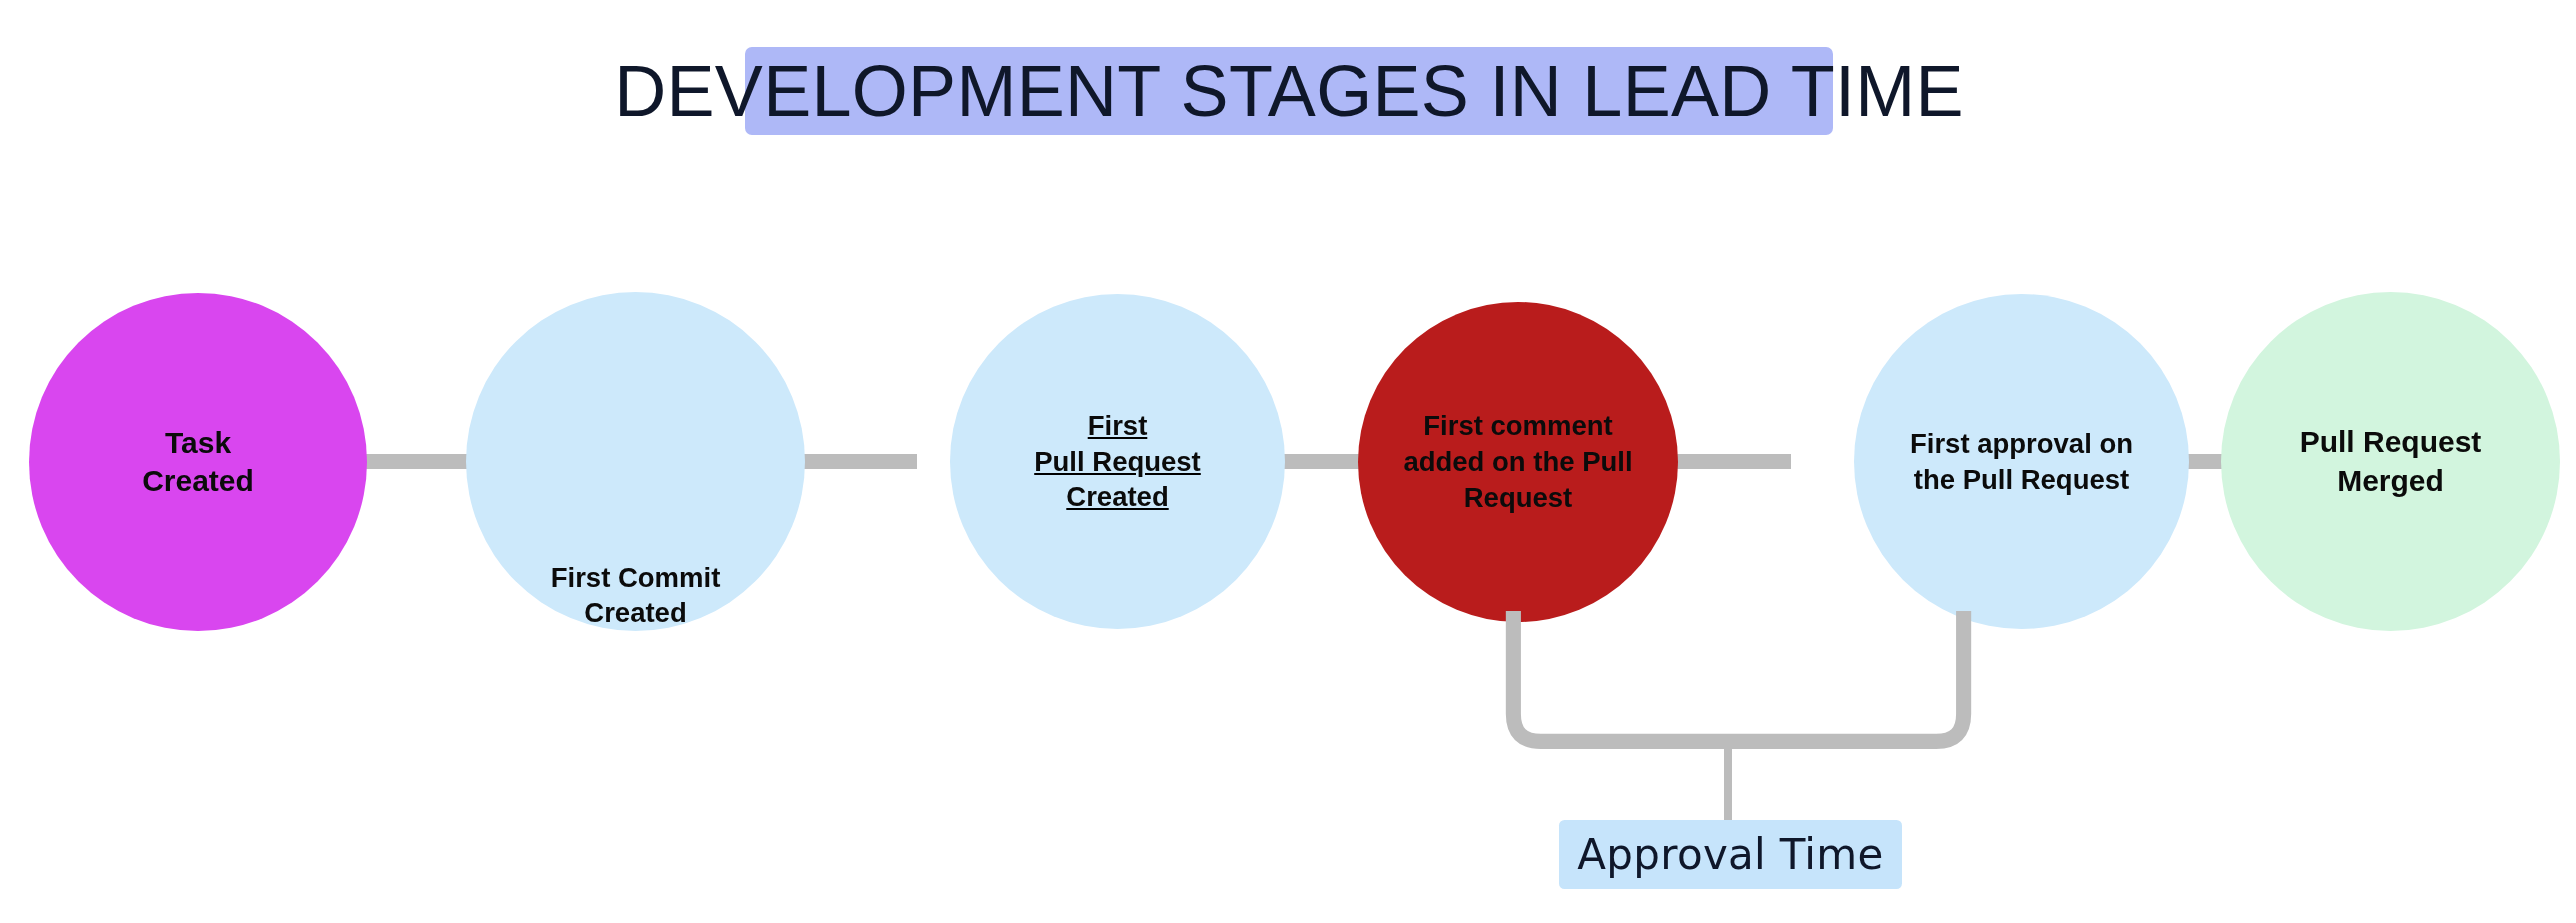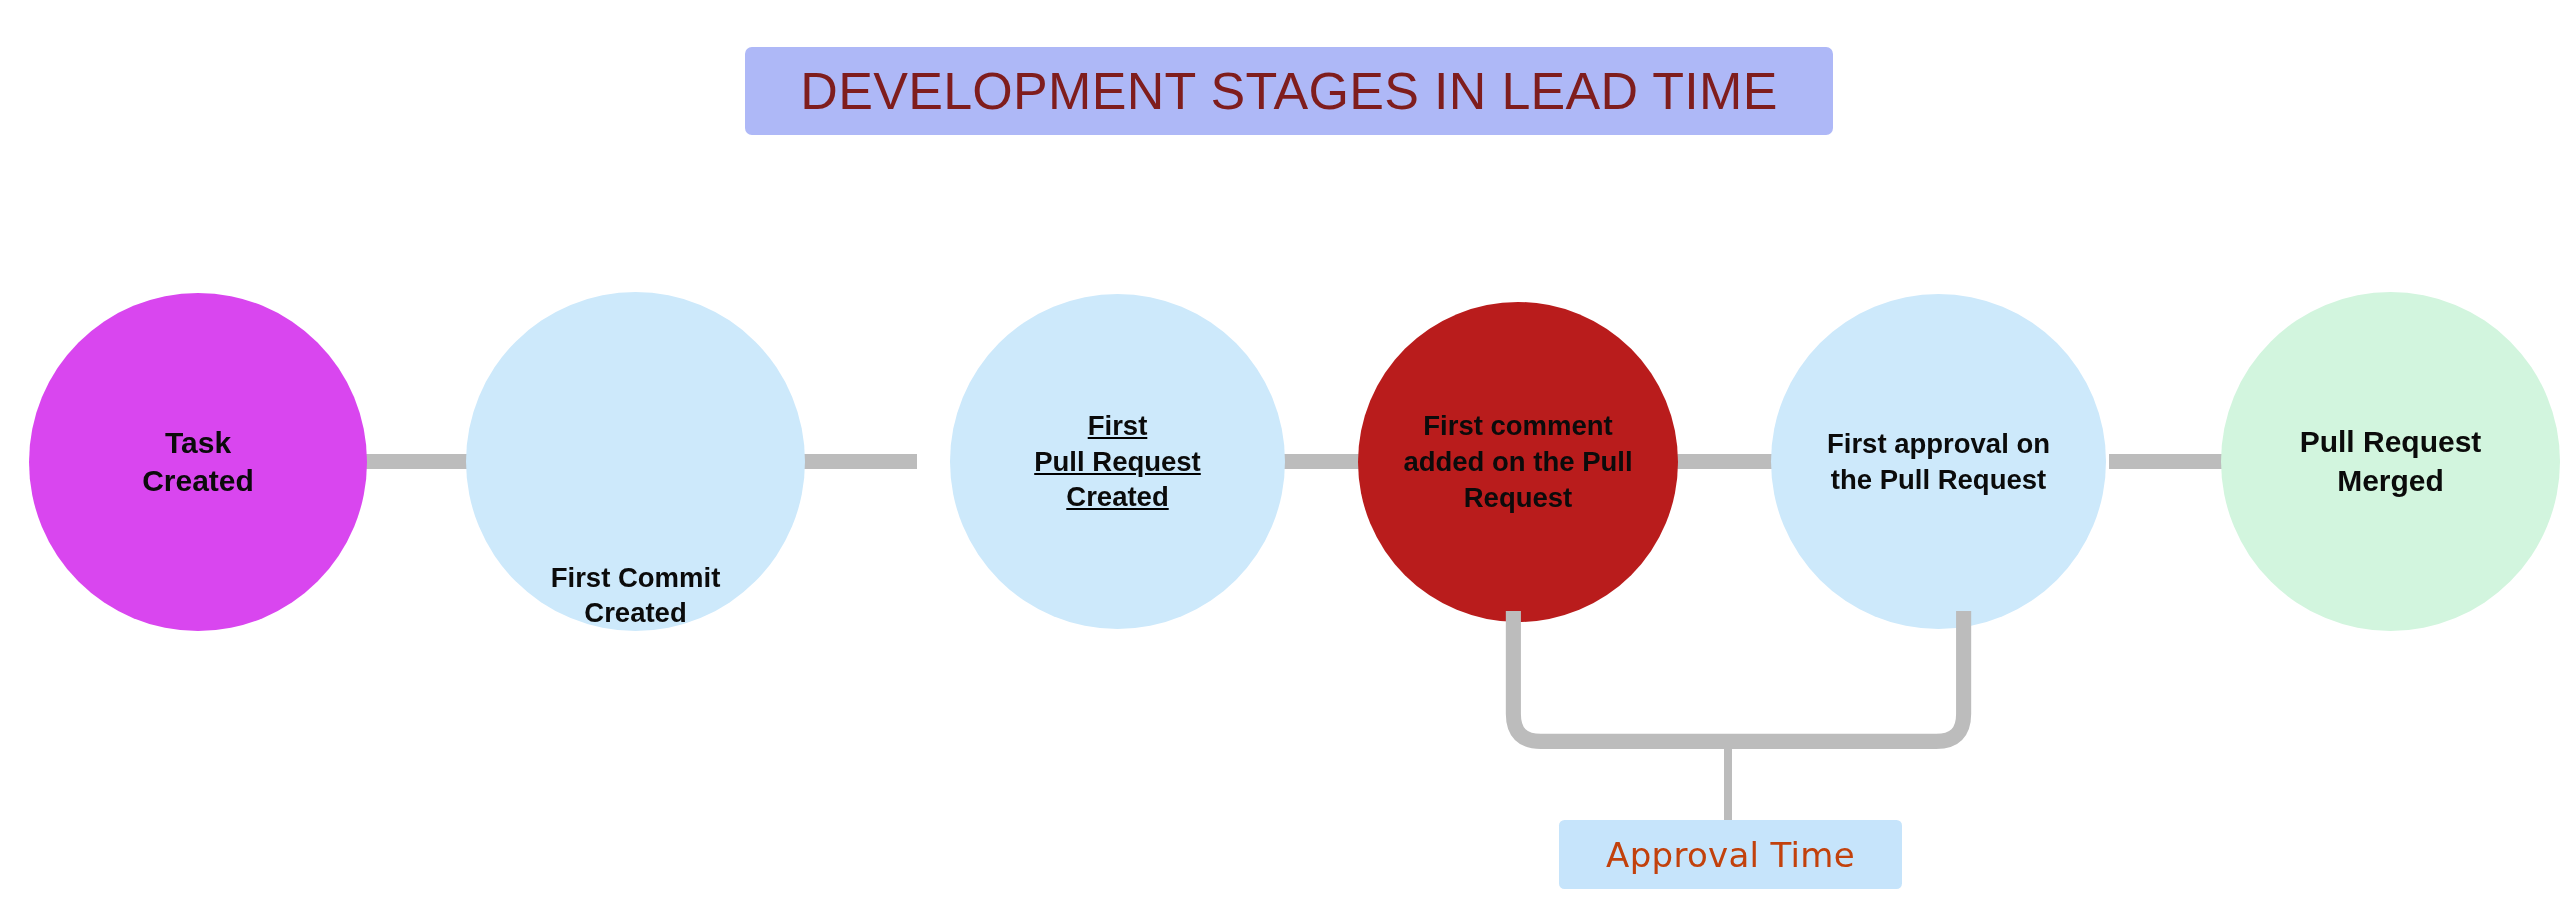--- a/index.html
+++ b/index.html
@@ -27,23 +27,23 @@
     height: 88px;
     background: #aeb8f7;
     border-radius: 6.9px;
     display: flex;
     align-items: center;
     justify-content: center;
     box-sizing: border-box;
   }
   #title-text {
     font-family: "Liberation Sans", sans-serif;
-    font-size: 52px;
+    font-size: 72px;
     font-weight: 400;
-    color: #7f1d1d;
+    color: #0f172a;
     letter-spacing: 0.3px;
     white-space: nowrap;
     line-height: 1;
   }
 
   
   .connector {
     position: absolute;
     height: 15px;
     background: #bcbcbc;
@@ -97,23 +97,23 @@
     height: 69px;
     background: #c6e4fb;
     border-radius: 5.5px;
     display: flex;
     align-items: center;
     justify-content: center;
     box-sizing: border-box;
   }
   #approval-time-text {
     font-family: "DejaVu Sans", sans-serif;
-    font-size: 34px;
+    font-size: 42px;
     font-weight: 400;
-    color: #c2410c;
+    color: #0f172a;
     white-space: nowrap;
     letter-spacing: 0.3px;
   }
 </style>
 </head>
 <body>
 
 <div id="canvas">
 
   <div id="title-banner">
@@ -141,21 +141,21 @@
 Pull Request
 Created</span>
   </div>
 
   <div class="stage-node" style="left:1358px; top:302px; width:320px; height:320px; background:#b91c1c;">
     <span class="stage-label size-md">First comment
 added on the Pull
 Request</span>
   </div>
 
-  <div class="stage-node" style="left:1771px; top:294px; width:335px; height:335px; background:#cde9fb;">
+  <div class="stage-node" style="left:1854px; top:294px; width:335px; height:335px; background:#cde9fb;">
     <span class="stage-label size-md">First approval on
 the Pull Request</span>
   </div>
 
   <div class="stage-node" style="left:2221px; top:292px; width:339px; height:339px; background:#d2f5de;">
     <span class="stage-label size-lg">Pull Request
 Merged</span>
   </div>
 
   <svg id="approval-bracket" viewBox="0 0 700 220" width="481" height="151">

